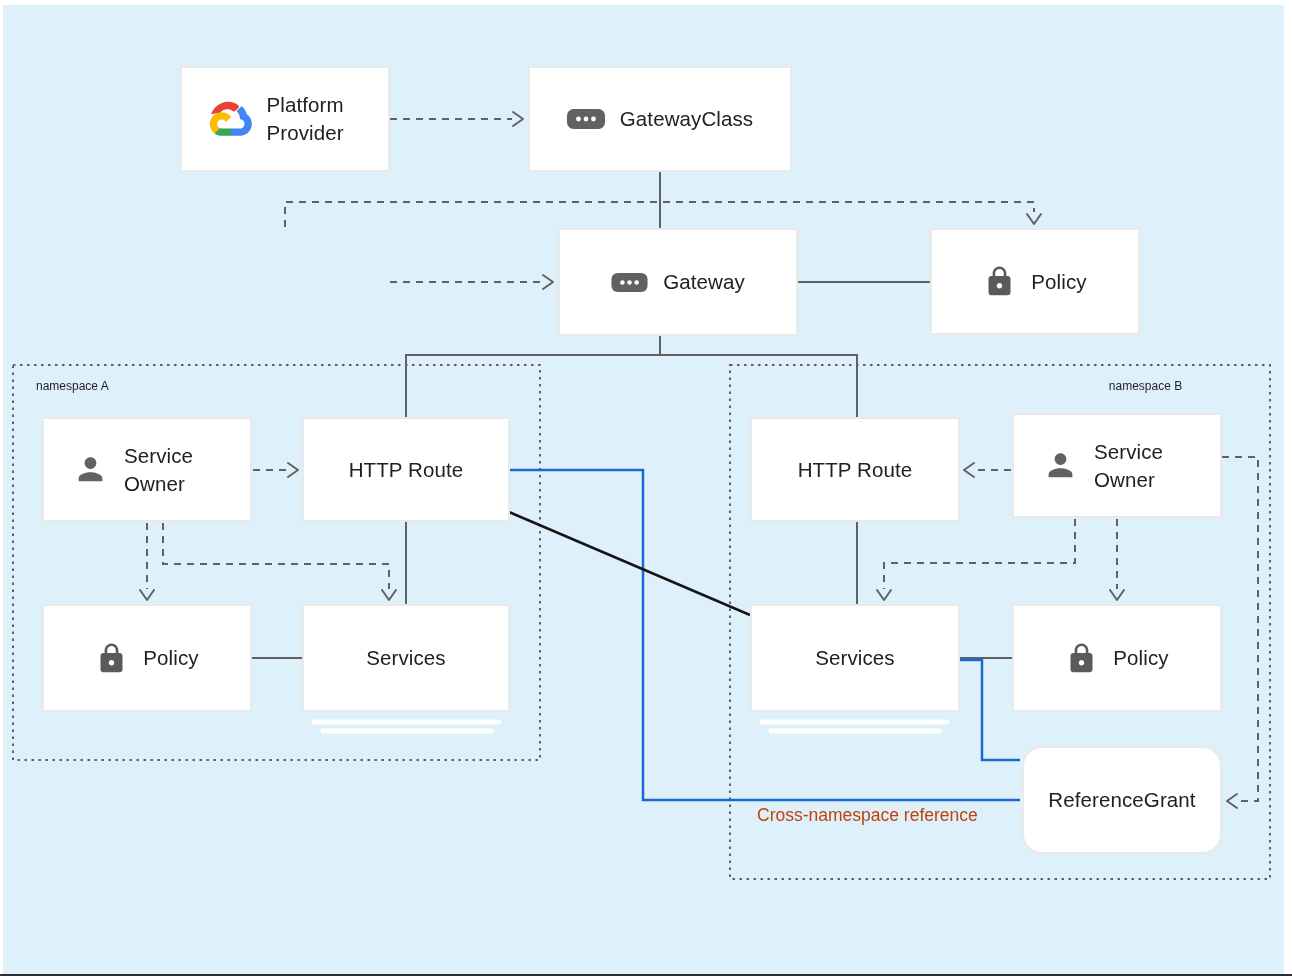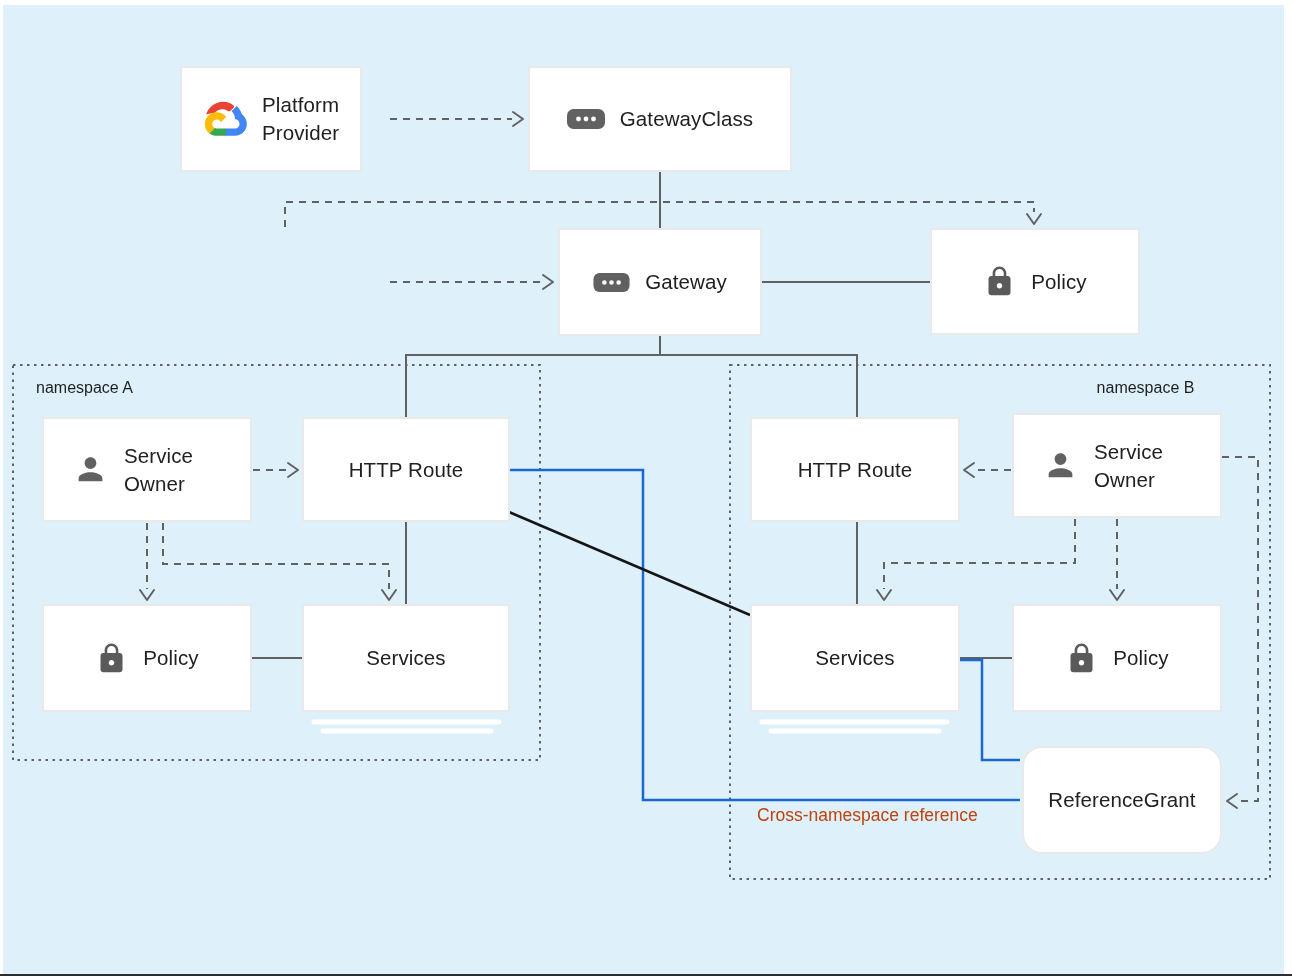--- a/index.html
+++ b/index.html
@@ -16,21 +16,21 @@
   .node{
     position:absolute;z-index:3;background:#ffffff;border:2px solid #e9e9e9;
     box-sizing:border-box;display:flex;align-items:center;justify-content:center;gap:15px;
   }
   .node .lbl{
     color:#212121;font-size:20.5px;line-height:28px;letter-spacing:0.1px;white-space:nowrap;
   }
   .node .lbl.two{white-space:normal;width:98px;}
   .node .icon{display:flex;align-items:center;justify-content:center;}
   .ns-label{
-    position:absolute;z-index:3;color:#1f1f1f;font-size:16px;
+    position:absolute;z-index:3;color:#1f1f1f;font-size:12px;
   }
   #ns-label-b{text-align:center;}
   .annotation{
     position:absolute;z-index:4;color:#c2410c;font-size:17.5px;
   }
 </style>
 </head>
 <body>
 
 <div id="stage">
@@ -92,21 +92,21 @@
       <line x1="314" y1="722" x2="499" y2="722"></line>
       <line x1="323" y1="731" x2="491" y2="731"></line>
       <line x1="762" y1="722" x2="947" y2="722"></line>
       <line x1="771" y1="731" x2="939" y2="731"></line>
     </g>
   </svg>
 
   <div class="ns-label" id="ns-label-a" style="left:36px;top:379px;">namespace A</div>
   <div class="ns-label" id="ns-label-b" style="left:1040px;top:379px;width:211px;">namespace B</div>
 
-  <div class="node" style="left:180px;top:66px;width:182px;height:106px;justify-content:flex-end;">
+  <div class="node" style="left:180px;top:66px;width:210px;height:106px;">
     <span class="icon">
       <svg width="46" height="37" viewBox="0 0 512 416">
         <path fill="#EA4335" d="M325 114l41-41 3-18C295-13 175-5 100 72c-21 21-36 48-44 76l15-2 82-14 6-6c37-40 99-46 141-12l25 0z"></path>
         <path fill="#4285F4" d="M455 147c-9-35-29-66-56-90l-58 58c24 20 38 50 38 81v10c28 0 51 23 51 52 0 28-23 51-51 51H276l-10 11v61l10 10h103c74 1 134-58 134-132 0-45-22-87-58-112z"></path>
         <path fill="#34A853" d="M174 391h103v-82H174c-8 0-15-2-21-5l-15 5-41 41-4 14c23 18 52 27 81 27z"></path>
         <path fill="#FBBC04" d="M174 126C100 127 41 187 41 261c0 41 20 80 52 105l60-60c-26-12-37-42-26-68 12-26 42-37 68-26 12 5 21 14 26 26l60-60c-25-33-65-52-107-52z"></path>
       </svg>
     </span>
     <span class="lbl two">Platform Provider</span>
   </div>
@@ -117,21 +117,21 @@
         <rect x="0" y="0" width="38" height="20" rx="6.5" fill="#616161"></rect>
         <circle cx="11.5" cy="10" r="2.4" fill="#fff"></circle>
           <circle cx="19" cy="10" r="2.4" fill="#fff"></circle>
           <circle cx="26.5" cy="10" r="2.4" fill="#fff"></circle>
       </svg>
     </span>
     <span class="lbl">GatewayClass</span>
   </div>
 
 
-  <div class="node" style="left:558px;top:228px;width:204px;height:108px;">
+  <div class="node" style="left:558px;top:228px;width:240px;height:108px;">
     <span class="icon">
       <svg width="37" height="19" viewBox="0 0 38 20">
         <rect x="0" y="0" width="38" height="20" rx="6.5" fill="#616161"></rect>
         <circle cx="11.5" cy="10" r="2.4" fill="#fff"></circle>
           <circle cx="19" cy="10" r="2.4" fill="#fff"></circle>
           <circle cx="26.5" cy="10" r="2.4" fill="#fff"></circle>
       </svg>
     </span>
     <span class="lbl">Gateway</span>
   </div>

